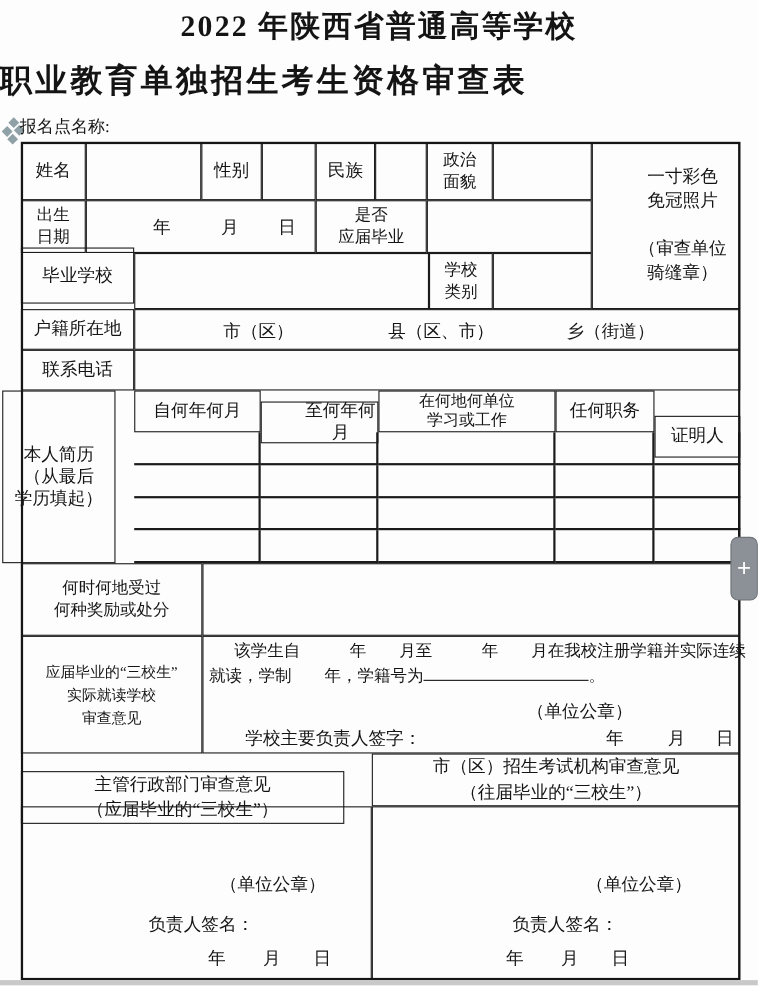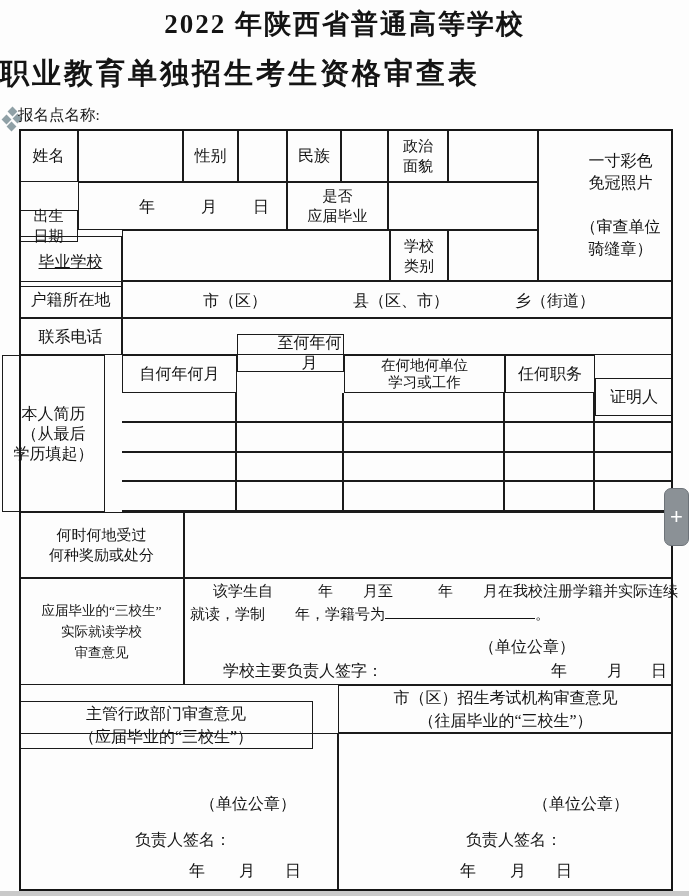--- a/index.html
+++ b/index.html
@@ -49,52 +49,52 @@
   <div class="c" style="left:341px;top:129px;width:47px;height:53px;"></div>
   <div class="c lbl sm" style="left:388px;top:129px;width:60px;height:53px;">政治
 面貌</div>
   <div class="c" style="left:448px;top:129px;width:90px;height:53px;"></div>
   <div class="c lbl" style="left:538px;top:129px;width:135px;height:152px;line-height:22px;padding-left:30px;">一寸彩色
 免冠照片
 
 （审查单位
 骑缝章）</div>
 
-  <div class="c lbl sm" style="left:19px;top:182px;width:59px;height:32px;margin-top:28px;">出生
+  <div class="c lbl sm" style="left:19px;top:182px;width:59px;height:48px;">出生
 日期</div>
   <div class="c" style="left:78px;top:182px;width:209px;height:48px;">
     <span class="abs" style="left:60px;top:14px;">年</span>
     <span class="abs" style="left:122px;top:14px;">月</span>
     <span class="abs" style="left:174px;top:14px;">日</span>
   </div>
   <div class="c lbl sm" style="left:287px;top:182px;width:101px;height:48px;">是否
 应届毕业</div>
   <div class="c" style="left:388px;top:182px;width:150px;height:48px;"></div>
 
-  <div class="c lbl" style="left:19px;top:236px;width:103px;height:51px;text-decoration:underline;">毕业学校</div>
+  <div class="c lbl" style="left:19px;top:225px;width:103px;height:51px;">毕业学校</div>
   <div class="c" style="left:122px;top:230px;width:268px;height:51px;"></div>
   <div class="c lbl sm" style="left:390px;top:230px;width:58px;height:51px;">学校
 类别</div>
   <div class="c" style="left:448px;top:230px;width:90px;height:51px;"></div>
 
   <div class="c lbl" style="left:19px;top:281px;width:103px;height:37px;">户籍所在地</div>
   <div class="c" style="left:122px;top:281px;width:551px;height:37px;">
     <span class="abs" style="left:80px;top:9px;">市（区）</span>
     <span class="abs" style="left:230px;top:9px;">县（区、市）</span>
     <span class="abs" style="left:392px;top:9px;">乡（街道）</span>
   </div>
 
   <div class="c lbl" style="left:19px;top:318px;width:103px;height:37px;">联系电话</div>
   <div class="c" style="left:122px;top:318px;width:551px;height:37px;"></div>
 
   <div class="c lbl" style="left:2px;top:355px;width:103px;height:157px;">本人简历
 （从最后
 学历填起）</div>
   <div class="c lbl" style="left:122px;top:355px;width:115px;height:38px;text-align:right;">自何年何月</div>
-  <div class="c lbl" style="left:237px;top:334px;width:107px;height:38px;padding-left:38px;">至何年何月</div>
+  <div class="c lbl" style="left:237px;top:365px;width:107px;height:38px;padding-left:38px;">至何年何月</div>
   <div class="c lbl" style="left:344px;top:355px;width:161px;height:38px;font-size:14.5px;line-height:17px;">在何地何单位
 学习或工作</div>
   <div class="c lbl" style="left:505px;top:355px;width:90px;height:38px;">任何职务</div>
   <div class="c lbl" style="left:595px;top:355px;width:78px;height:38px;margin-top:23px;">证明人</div>
   <div class="grid">
       <div class="rcell"></div>
       <div class="rcell"></div>
       <div class="rcell"></div>
       <div class="rcell"></div>
       <div class="rcell"></div>

